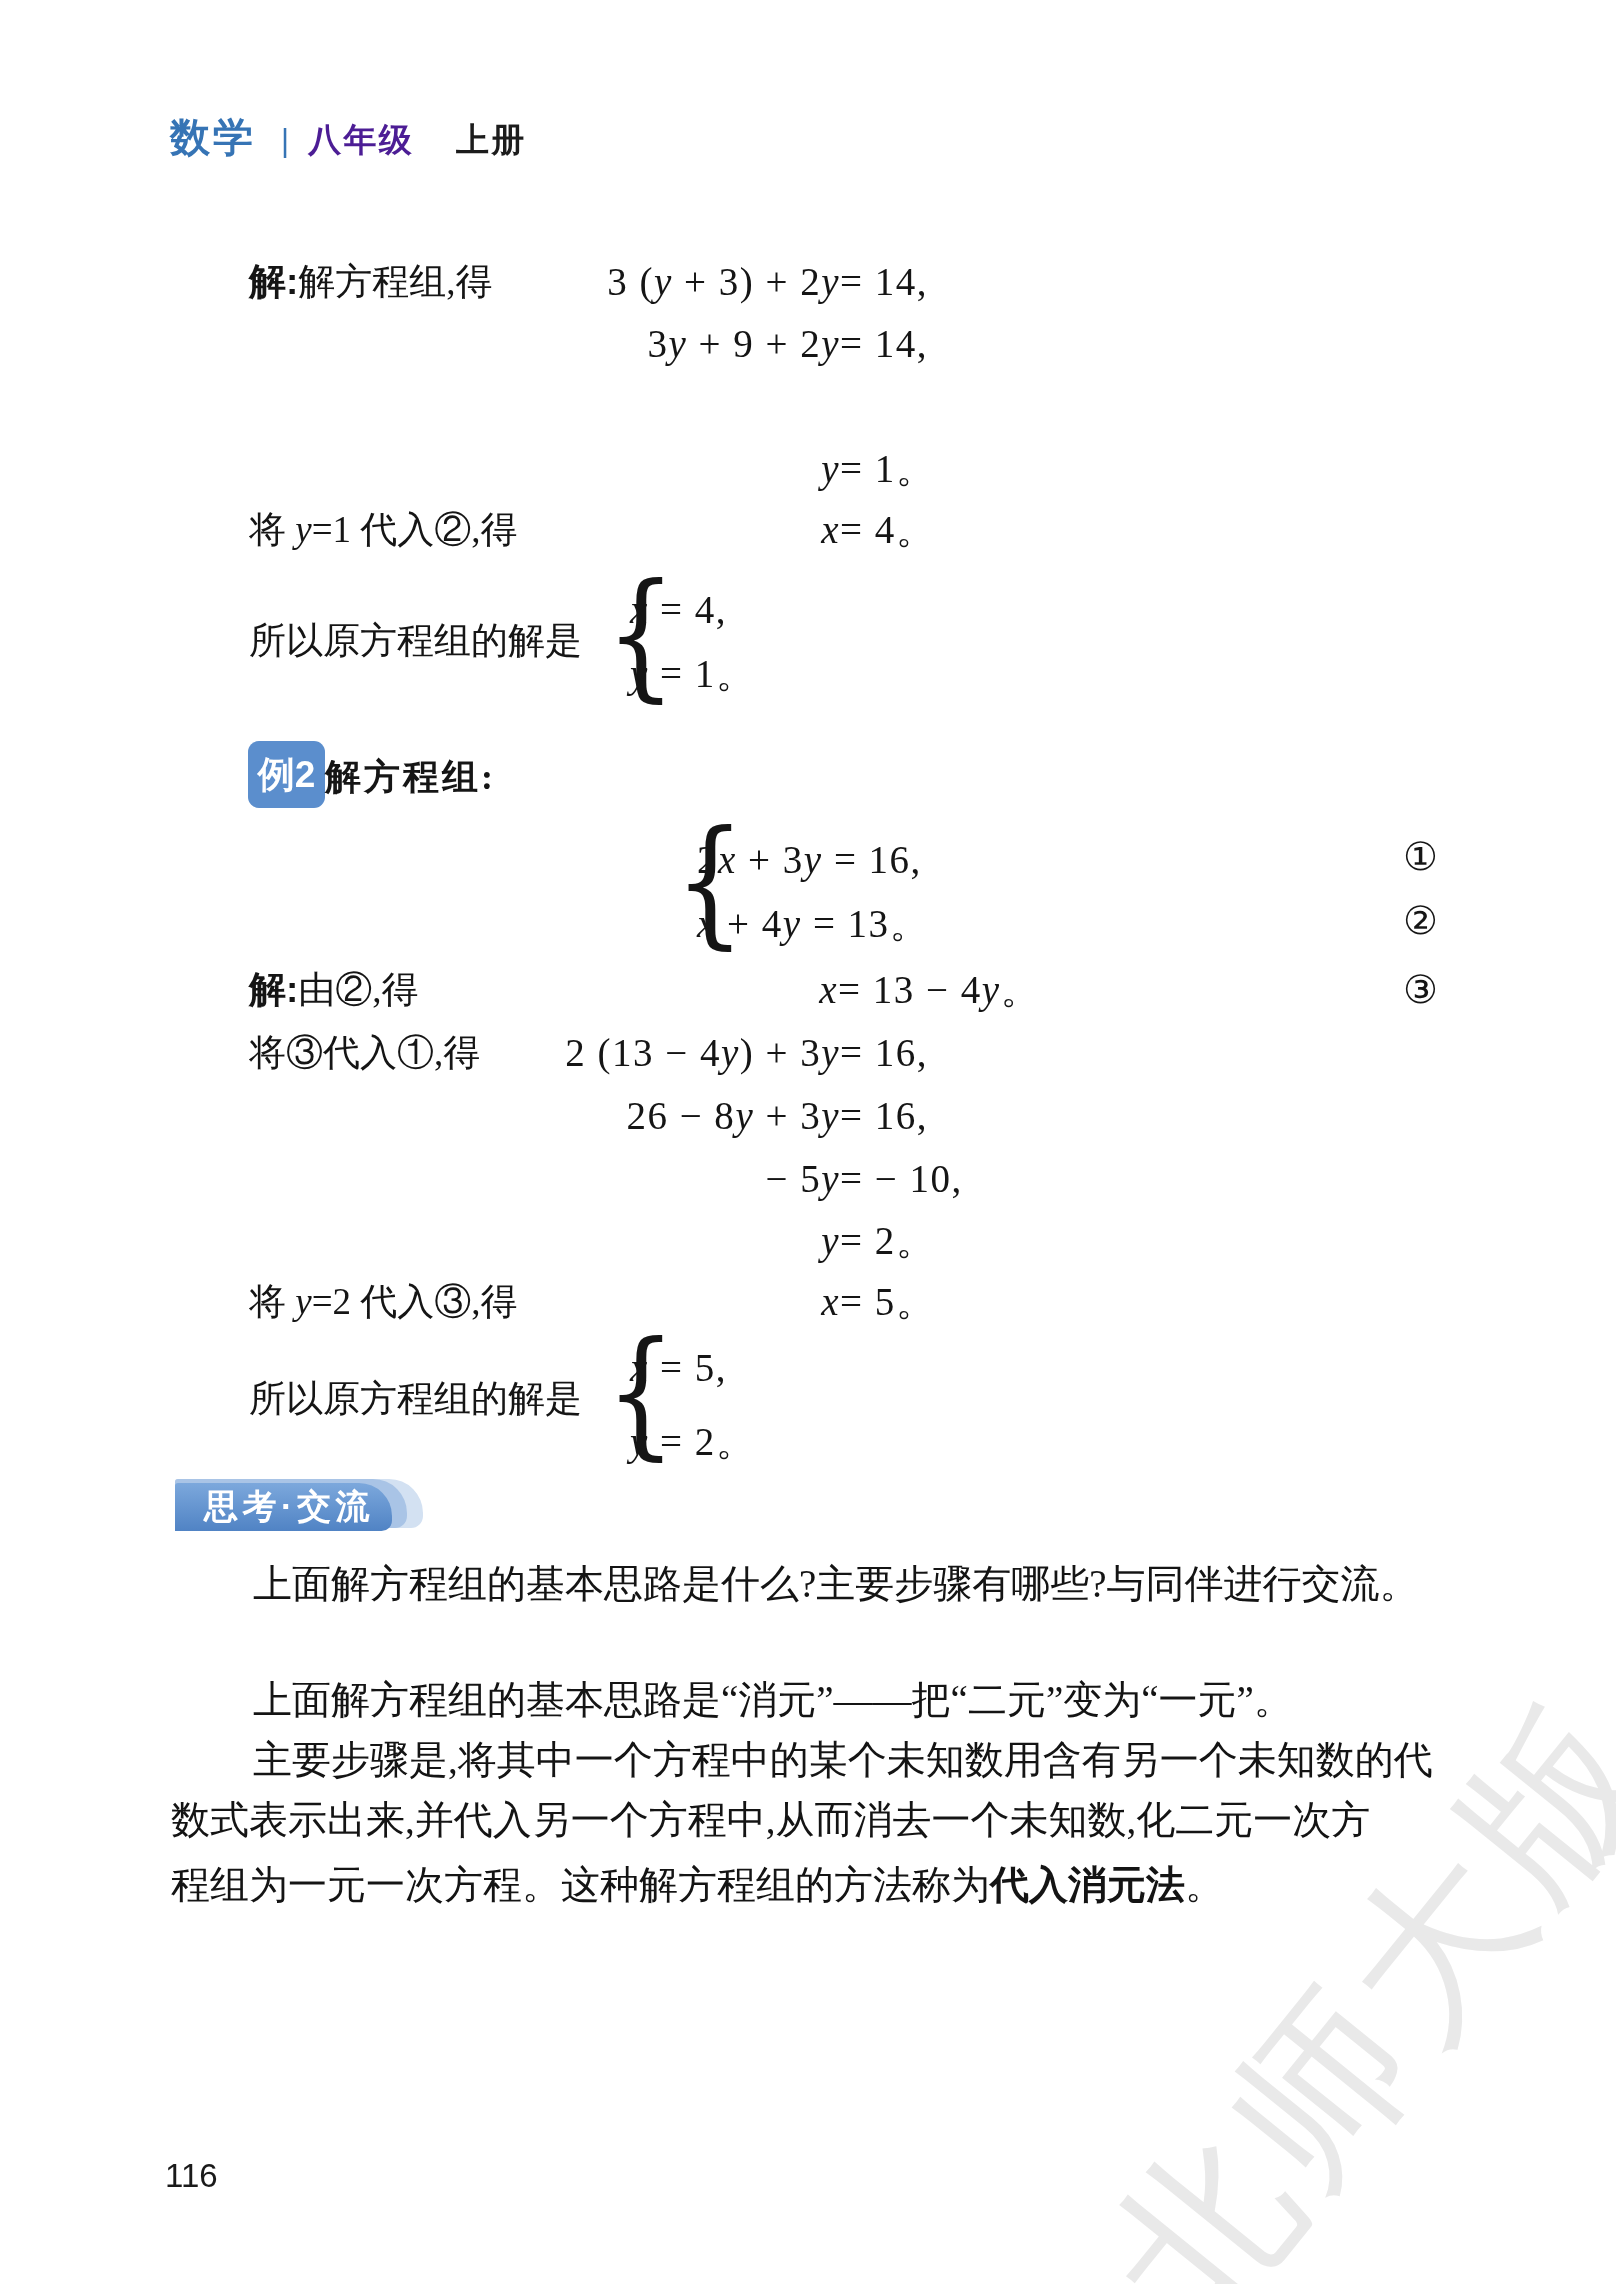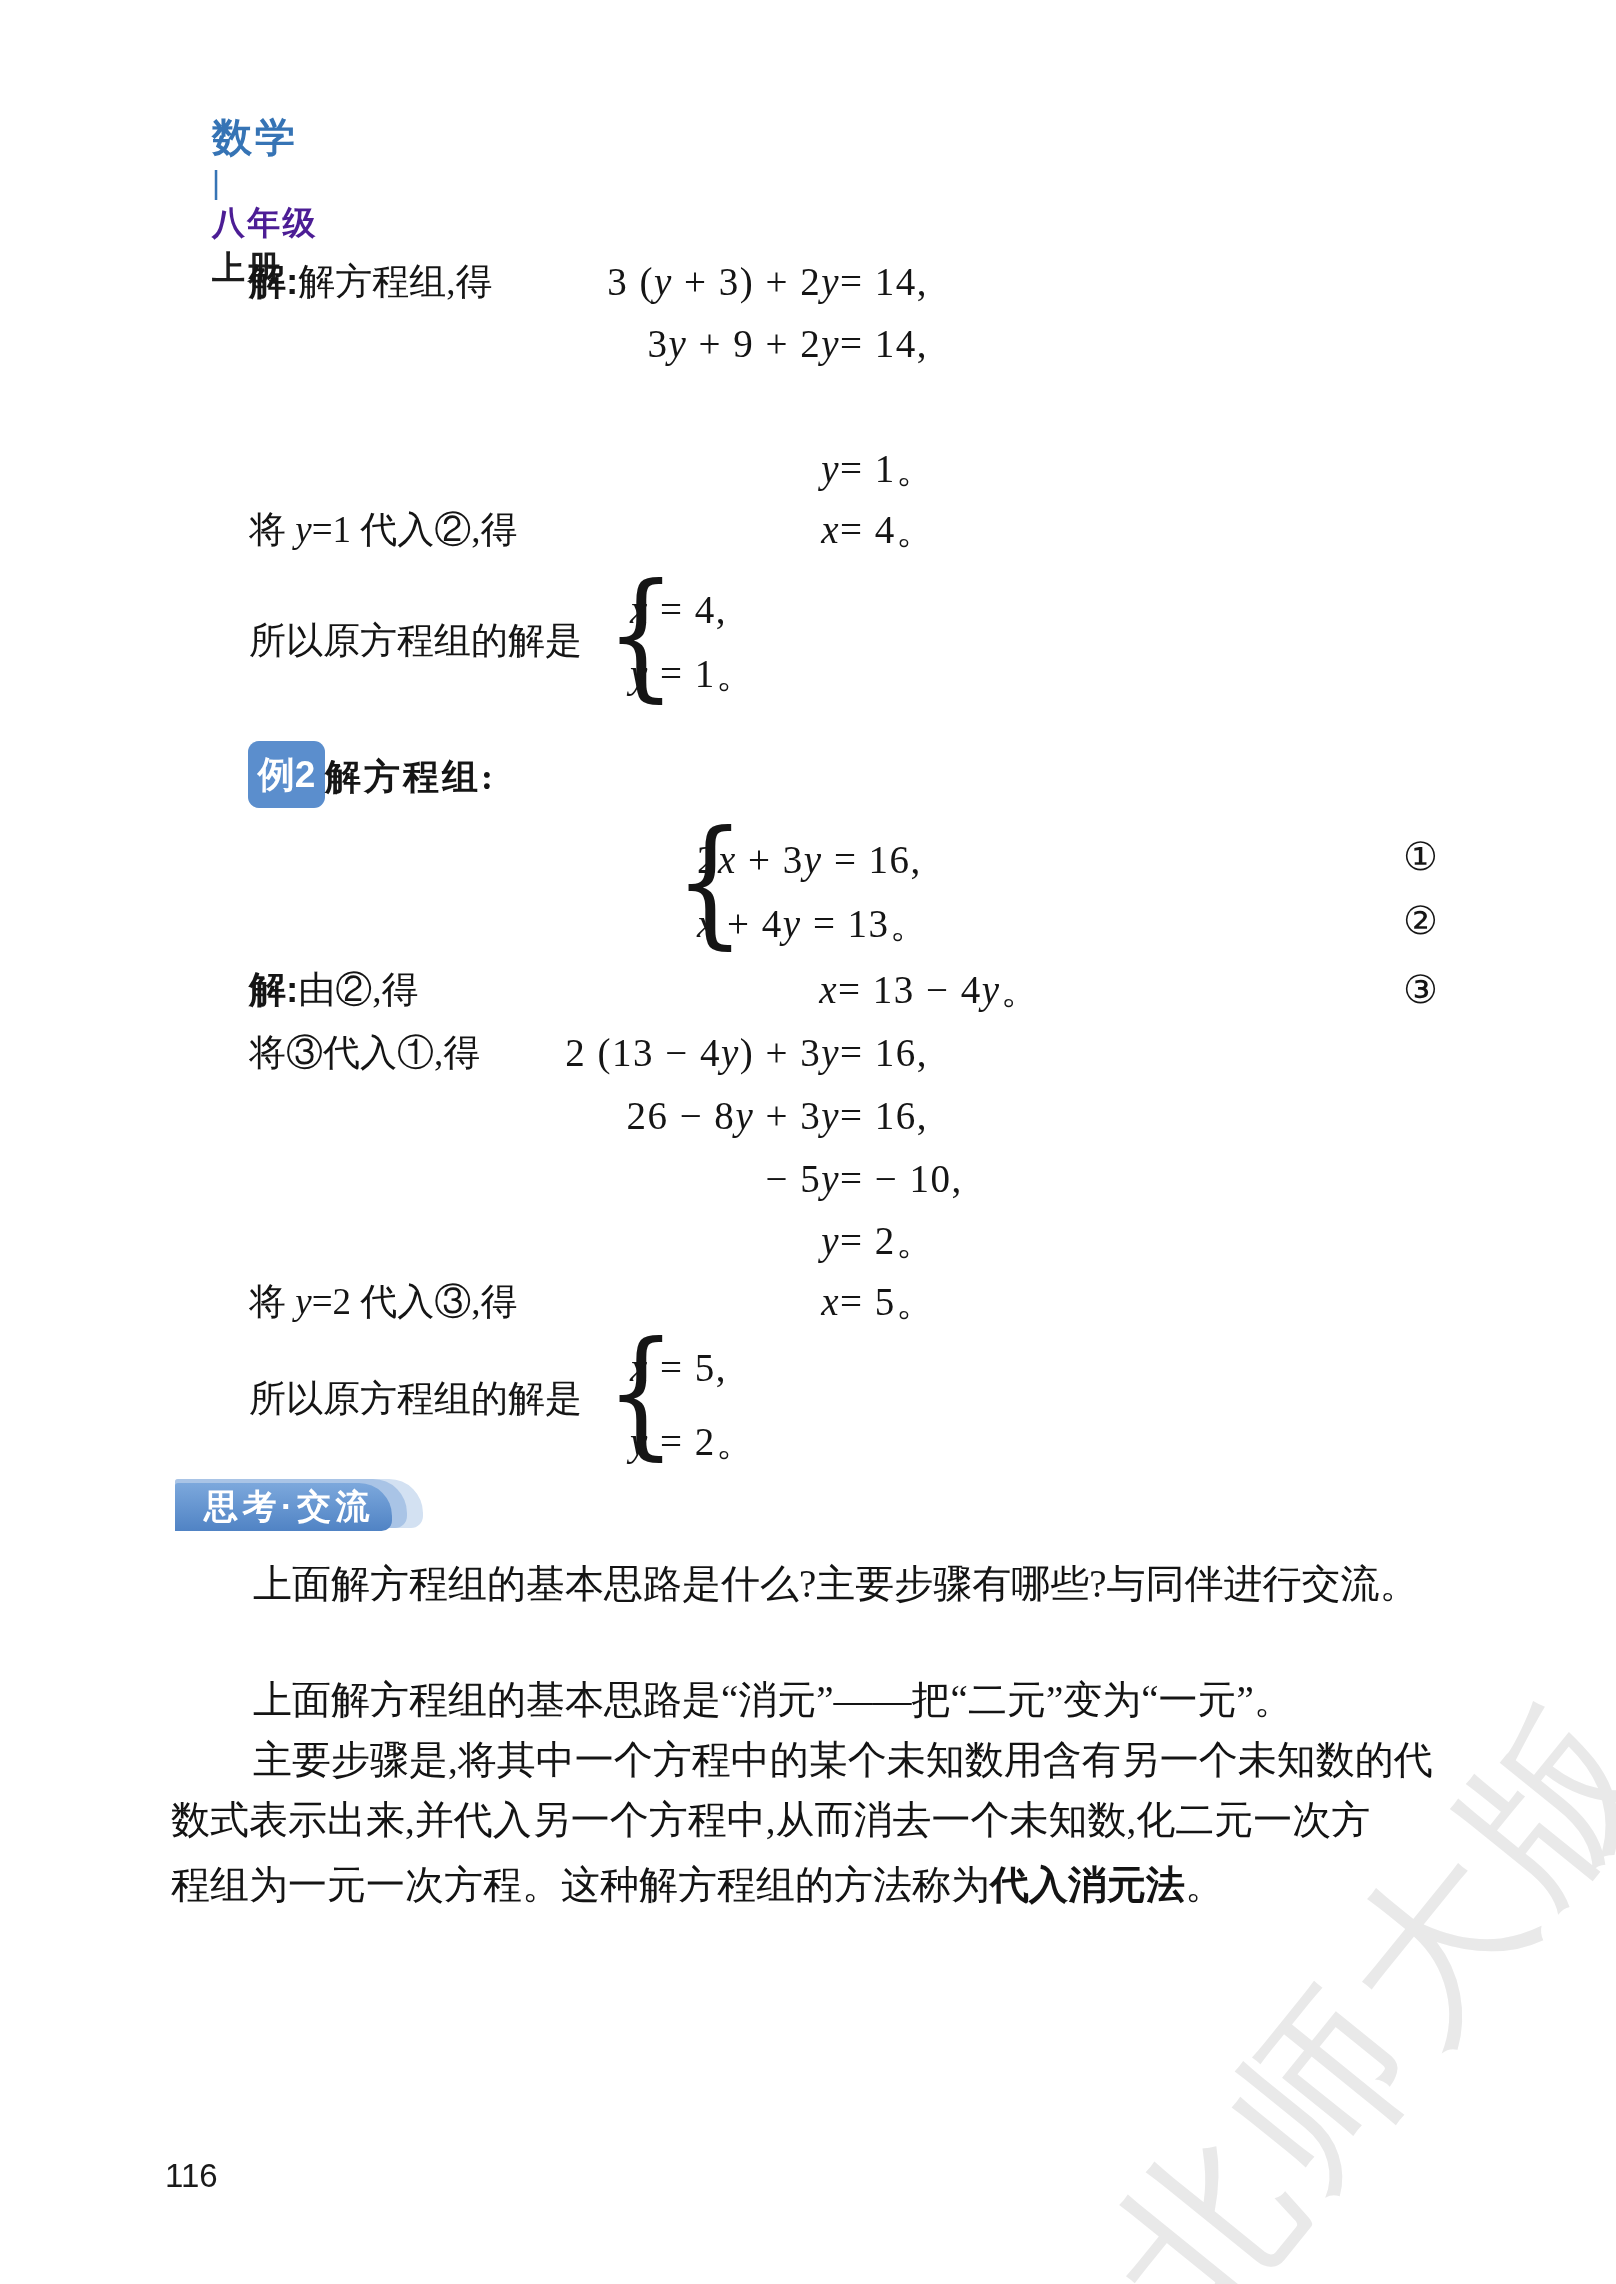--- a/index.html
+++ b/index.html
@@ -5,21 +5,21 @@
   html,body{margin:0;padding:0;background:#ffffff;}
   .page{position:relative;width:1617px;height:2284px;background:#fff;overflow:hidden;
         font-family:"Liberation Serif",serif;color:#151515;}
   
   .wm{position:absolute;left:1058px;top:2228px;font-size:175px;color:#e9e9e9;
       transform:rotate(-51deg);transform-origin:0 0;white-space:nowrap;
       letter-spacing:10.4px;font-family:"Liberation Serif",serif;z-index:0;}
   .layer{position:absolute;inset:0;z-index:1;}
   
   .hdr{position:absolute;left:170px;top:110px;display:flex;align-items:baseline;
-       font-family:"Liberation Sans",sans-serif;font-weight:bold;flex-direction:column;}
+       font-family:"Liberation Sans",sans-serif;font-weight:bold;}
   .hdr-subject{font-size:40px;color:#3674b5;letter-spacing:3px;}
   .hdr-div{font-size:31px;color:#3674b5;font-weight:normal;margin:0 19.3px 0 25px;}
   .hdr-grade{font-size:33px;color:#4c1d95;letter-spacing:2.2px;}
   .hdr-vol{font-size:33px;color:#1c1c1c;margin-left:42px;letter-spacing:2.2px;}
   
   .lab{position:absolute;left:249px;font-size:37px;line-height:46px;white-space:nowrap;}
   .lab b{font-family:"Liberation Sans",sans-serif;font-weight:bold;}
   .eq{position:absolute;left:223px;width:818px;display:flex;font-size:39px;
       line-height:46px;letter-spacing:1.5px;white-space:nowrap;}
   .eq .l{width:617px;text-align:right;}

